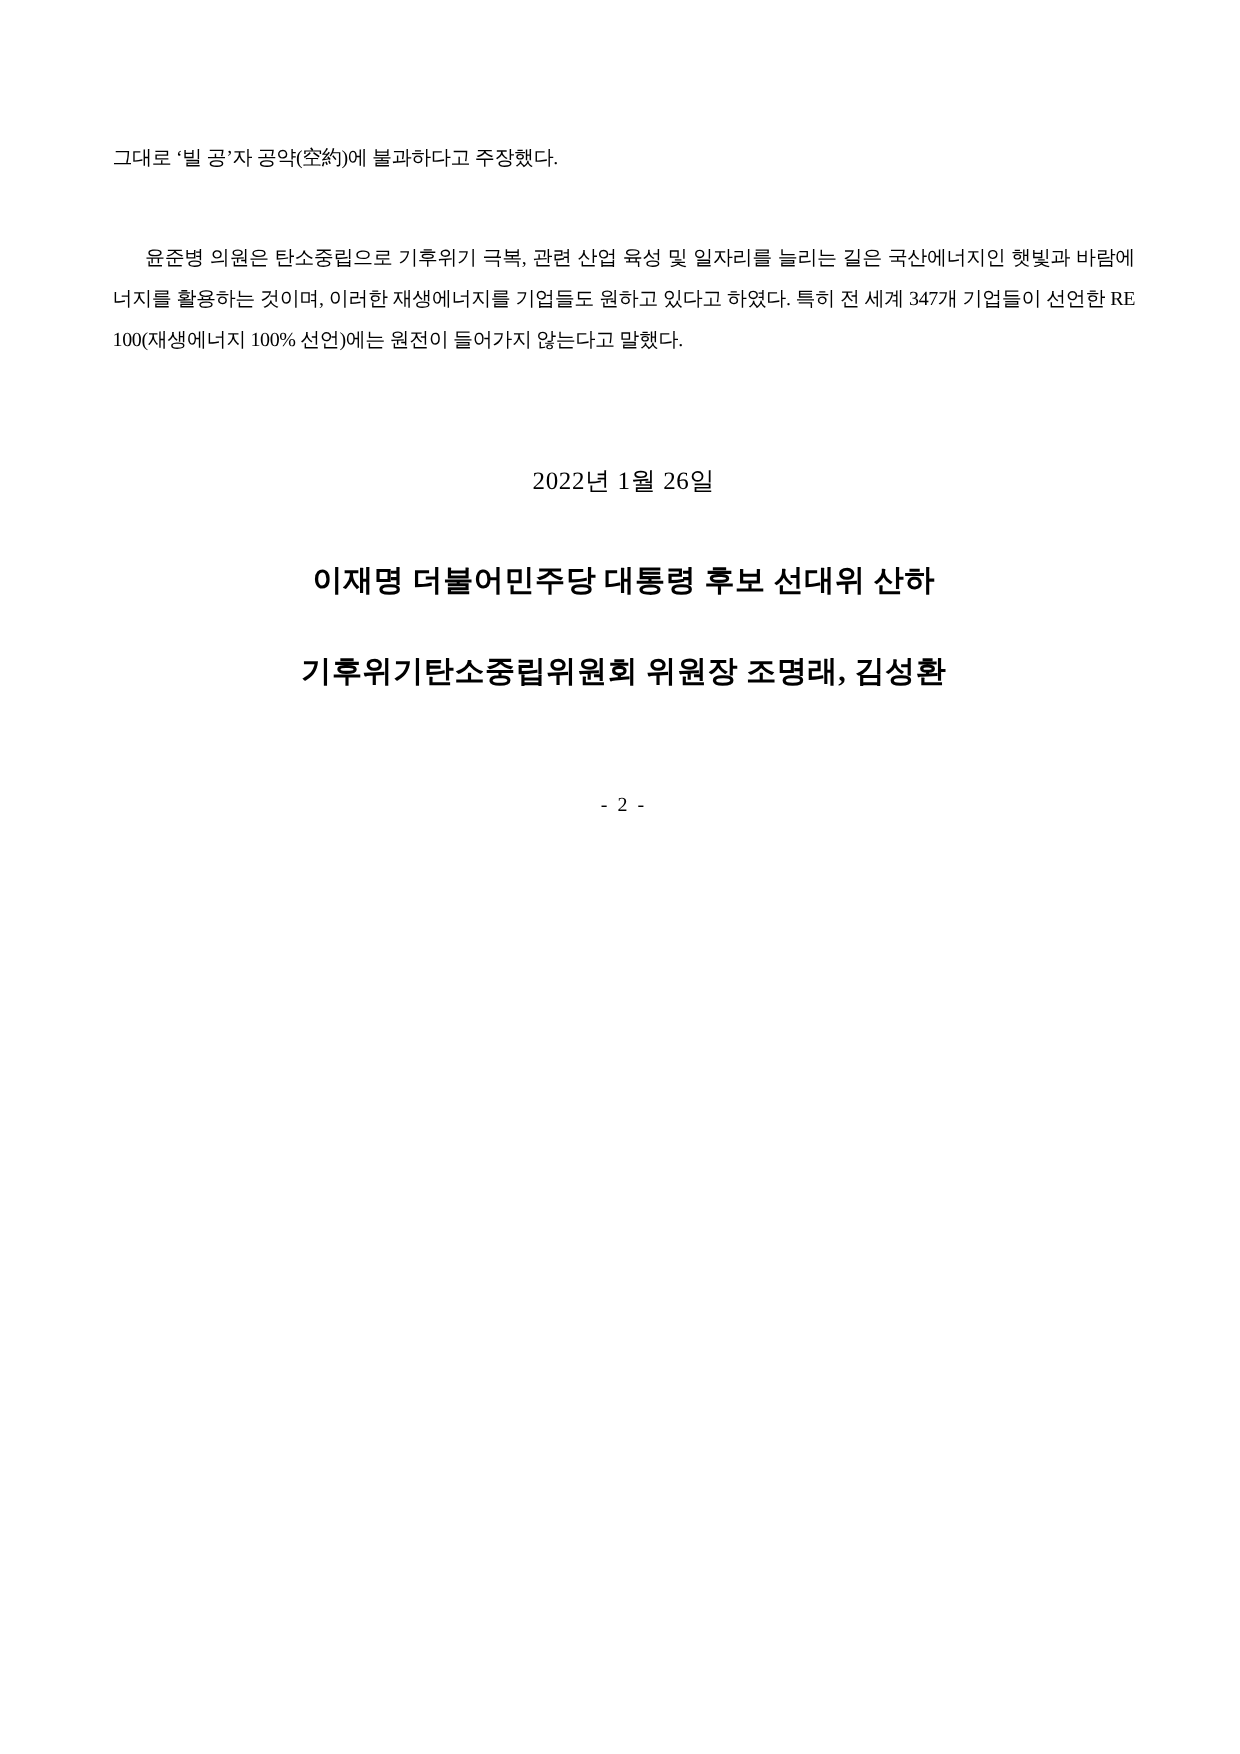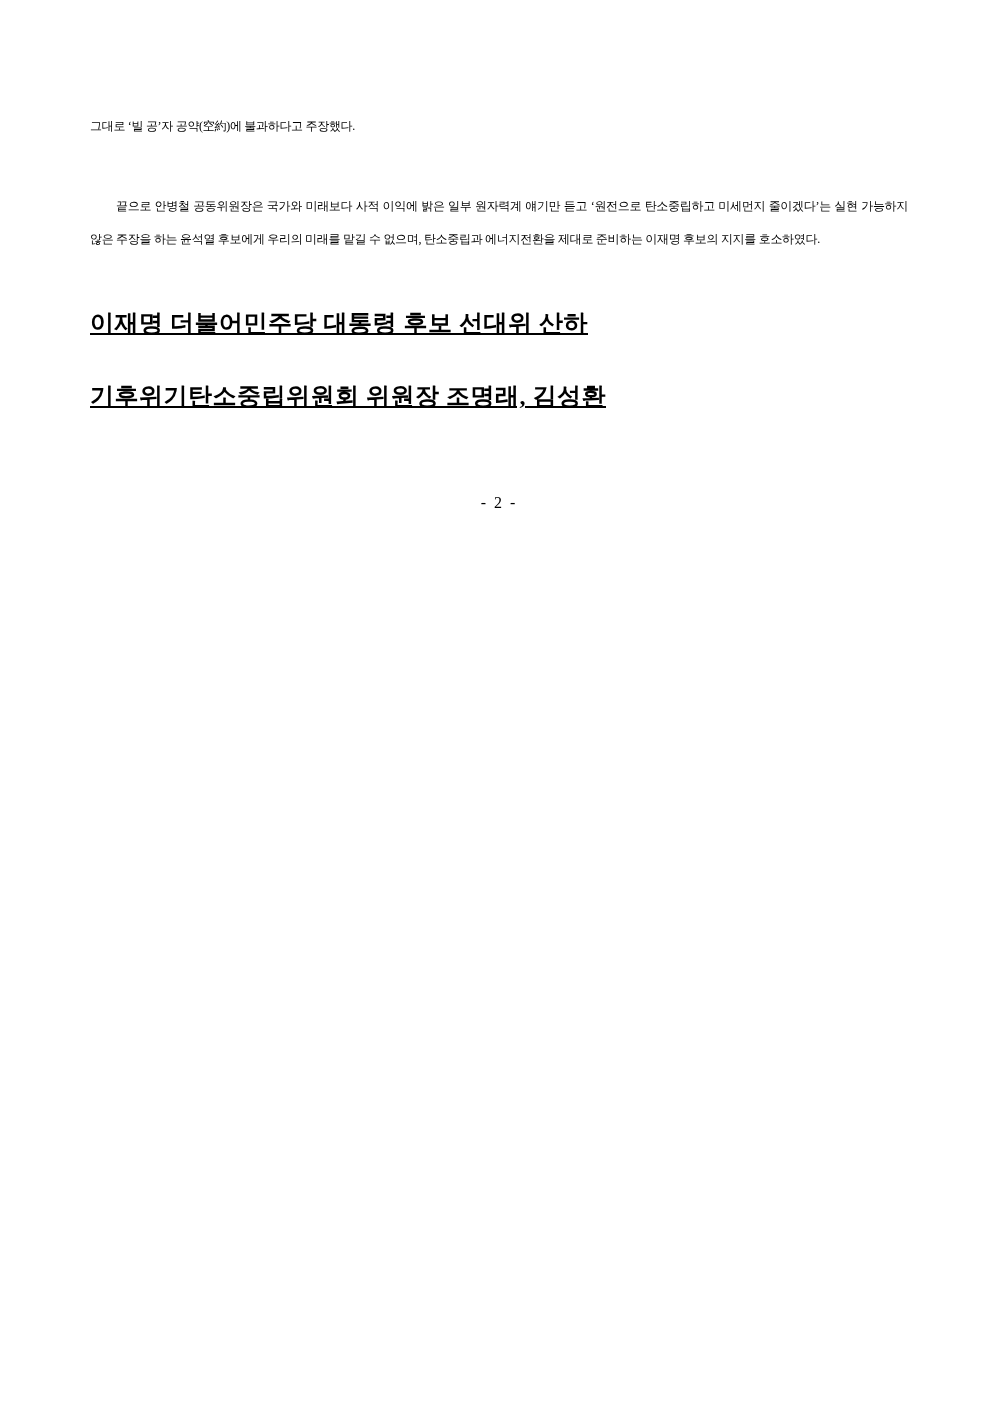--- a/index.html
+++ b/index.html
@@ -21,21 +21,21 @@
     overflow: hidden;
   }
   .content {
     position: absolute;
     left: 90px;
     top: 110px;
     width: 818px;
   }
   .para {
     margin: 0 0 47px 0;
-    font-size: 12px;
+    font-size: 16px;
     line-height: 33px;
     text-align: justify;
     text-justify: inter-character;
     word-break: break-all;
     letter-spacing: -0.3px;
   }
   .para.indent {
     text-indent: 26px;
   }
   .doc-date {
@@ -43,23 +43,22 @@
     font-size: 20px;
     line-height: 33px;
     text-align: center;
     letter-spacing: 0.5px;
   }
   .signature {
     margin: 43px 0 0 0;
     font-size: 24px;
     line-height: 40px;
     font-weight: bold;
-    text-align: left;
+    text-align: center;
     letter-spacing: 0.5px;
-    text-decoration: underline;
   }
   .signature.second {
     margin-top: 33px;
   }
   .page-number {
     margin: 75px 0 0 0;
     font-size: 16px;
     line-height: 23px;
     text-align: center;
     letter-spacing: 2px;
@@ -68,24 +67,25 @@
 </head>
 <body>
 
 <div class="page">
   <div class="content">
 
     <p class="para">그대로 ‘빌 공’자 공약(空約)에 불과하다고 주장했다.</p>
 
 
 
-
-    <p class="para indent">끝으로 안병철 공동위원장은 국가와 미래보다 사적 이익에 밝은 일부 원자력계 얘기만 듣고 ‘원전으로 탄소중립하고 미세먼지 줄이겠다’는 실현 가능하지 않은 주장을 하는 윤석열 후보에게 우리의 미래를 맡길 수 없으며, 탄소중립과 에너지전환을 제대로 준비하는 이재명 후보의 지지를 호소하였다.</p>
+    <p class="para indent">윤준병 의원은 탄소중립으로 기후위기 극복, 관련 산업 육성 및 일자리를 늘리는 길은 국산에너지인 햇빛과 바람에너지를 활용하는 것이며, 이러한 재생에너지를 기업들도 원하고 있다고 하였다. 특히 전 세계 347개 기업들이 선언한 RE100(재생에너지 100% 선언)에는 원전이 들어가지 않는다고 말했다.</p>
 
 
+
+    <p class="doc-date">2022년 1월 26일</p>
 
     <p class="signature">이재명 더불어민주당 대통령 후보 선대위 산하</p>
 
     <p class="signature second">기후위기탄소중립위원회 위원장 조명래, 김성환</p>
 
     <p class="page-number">- 2 -</p>
 
   </div>
 </div>
 

